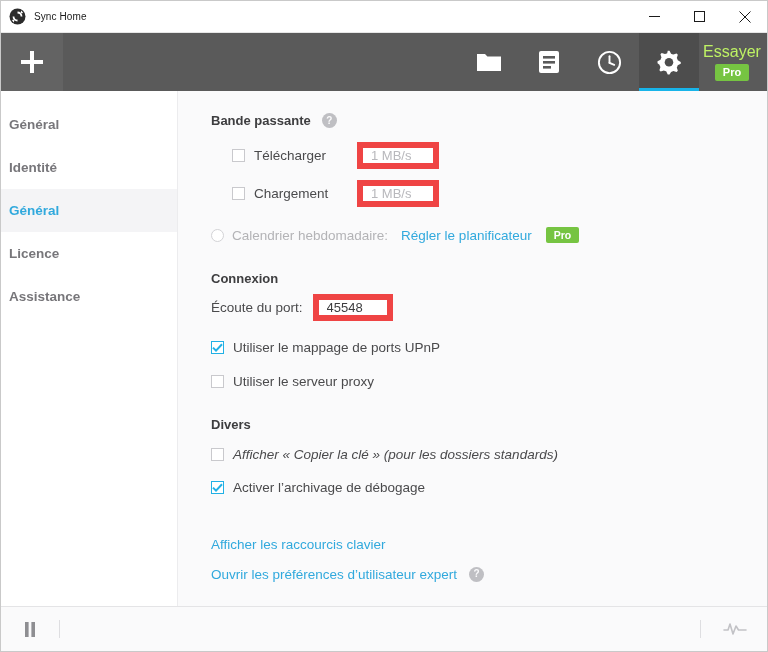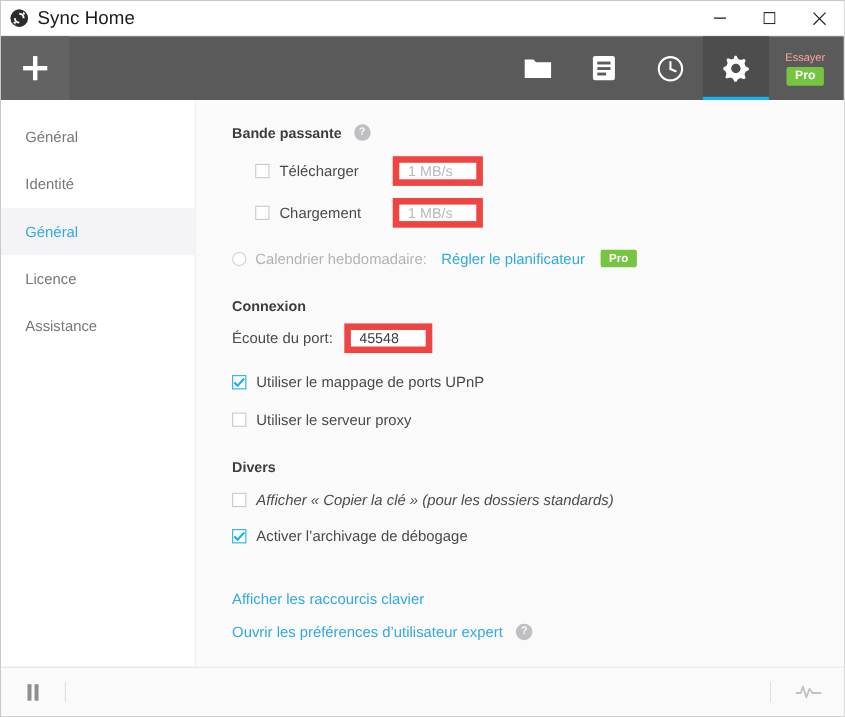--- a/index.html
+++ b/index.html
@@ -19,21 +19,21 @@
 
   
   .titlebar {
     height: 32px; min-height: 32px;
     background: #ffffff;
     display: flex; align-items: center;
     border-bottom: 1px solid #e6e6e6;
   }
   .title-left { display: flex; align-items: center; padding-left: 8px; gap: 8px; flex: 1; }
   .app-icon { width: 17px; height: 17px; display: block; }
-  .app-title { font-size: 17px; color: #1b1b1b; letter-spacing: .1px; }
+  .app-title { font-size: 10px; color: #1b1b1b; letter-spacing: .1px; }
   .win-controls { display: flex; height: 32px; }
   .win-btn {
     width: 45px; height: 32px;
     display: flex; align-items: center; justify-content: center;
   }
   .win-btn svg { display: block; }
 
   
   .toolbar {
     height: 58px; min-height: 58px;
@@ -58,43 +58,44 @@
     content: ""; position: absolute; left: 0; right: 0; bottom: 0;
     height: 3px; background: #18b4e9;
   }
   .tab svg { display: block; }
   .try-pro {
     width: 68px;
     display: flex; flex-direction: column;
     align-items: center; justify-content: center; gap: 3px;
     padding-right: 2px;
   }
-  .try-pro-label { color: #fca5a5; font-size: 10px; }
+  .try-pro-label { color: #bef264; font-size: 16px; }
   .pro-badge {
     background: #76c442; color: #ffffff;
     font-size: 11px; font-weight: bold;
     padding: 1px 8px 2px; border-radius: 2px;
     line-height: 14px;
   }
 
   
   .body { flex: 1; display: flex; min-height: 0; background: #fafafb; }
 
   .sidebar {
     width: 177px; min-width: 177px;
     background: #ffffff;
     border-right: 1px solid #ececee;
     padding-top: 12px;
   }
   .side-item {
     height: 43px;
     display: flex; align-items: center;
-    padding-left: 22px;
+    padding-left: 8px;
     font-size: 13.5px;
     color: #77767a;
+    font-weight: bold;
   }
   .side-item.active { background: #f4f4f6; color: #31a9dd; }
 
   .content {
     flex: 1;
     background: #fafafb;
     padding: 22px 0 0 33px;
     position: relative;
   }
 

